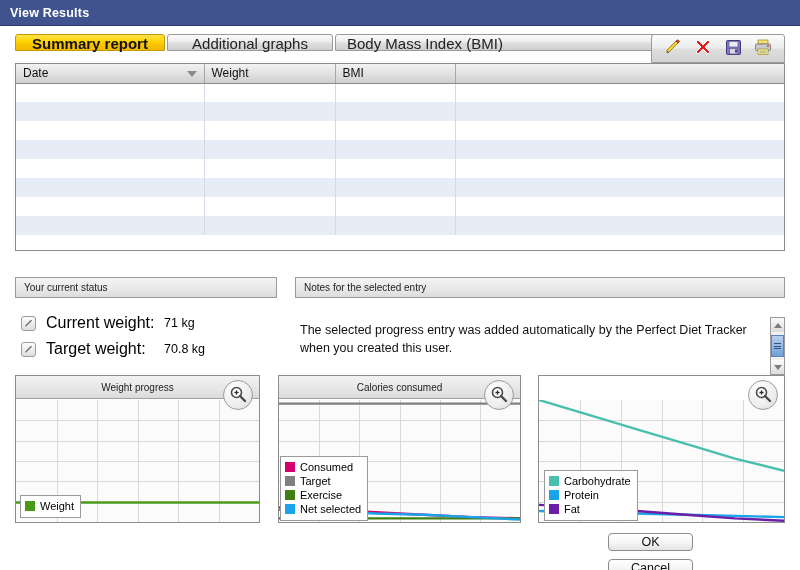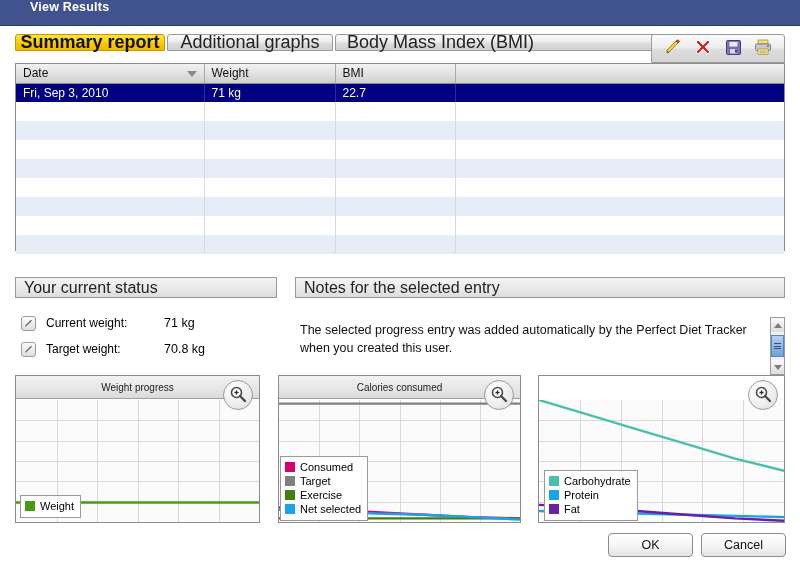--- a/index.html
+++ b/index.html
@@ -12,35 +12,35 @@
     color:#000;
     overflow:hidden;
     position:relative;
   }
 
   
   .titlebar{
     position:absolute; left:0; top:0; width:800px; height:26px;
     background:#41538f;
     border-bottom:1px solid #2a3a6b;
-    display:flex; align-items:flex-start;padding-left:20px;
+    display:flex; align-items:center;
   }
   .titlebar .ttl{
     color:#ffffff; font-size:12.5px; font-weight:bold;
     margin-left:10px; letter-spacing:.2px;
   }
 
   
   .tabstrip{
     position:absolute; left:15px; top:34px; width:770px; height:29px;
     display:flex; align-items:stretch;
   }
   .tab{
-    height:17px; display:flex; align-items:center; justify-content:center;
-    font-size:18px; color:#222;
+    height:17px; display:flex; align-items:flex-start; justify-content:center;
+    font-size:15px; color:#222;
     border:1px solid #9a9a9a;
     background:linear-gradient(to bottom,#fbfbfb 0%,#ececec 48%,#dedede 52%,#d0d0d0 100%);
     border-radius:3px 3px 0 0;
     margin-right:2px;
     cursor:default;
     white-space:nowrap;
   }
   .tab.t1{ width:150px; }
   .tab.t2{ width:166px; }
   .tab.t3{ width:320px; justify-content:flex-start; padding-left:11px; }
@@ -90,28 +90,28 @@
   tr.odd td{ background:#e6edf7; }
   tr.even td{ background:#ffffff; }
   .cw1{ width:188px; } .cw2{ width:131px; } .cw3{ width:120px; } .cw4{ width:auto; }
 
   
   .gbox{ position:absolute; }
   .gbox .gbhdr{
     height:21px; border:1px solid #9a9a9a;
     background:linear-gradient(to bottom,#f4f4f4 0%,#e8e8e8 60%,#dcdcdc 100%);
     display:flex; align-items:center; padding-left:8px;
-    font-size:16px; color:#222;
+    font-size:10px; color:#222;
   }
   #status-box{ left:15px; top:277px; width:262px; }
   #notes-box{ left:295px; top:277px; width:490px; }
 
   .statusrows{ padding:10px 0 0 6px; }
   .statusrow{ display:flex; align-items:center; height:26px; }
-  .statusrow .lbl{ font-size:12px; width:118px; margin-left:10px; }
+  .statusrow .lbl{ font-size:16px; width:118px; margin-left:10px; }
   .statusrow .val{ font-size:12.5px; }
   .editicon{
     width:15px;height:15px;border:1px solid #9b9b9b;border-radius:3px;
     background:linear-gradient(to bottom,#fdfdfd,#dedede);
     display:flex;align-items:center;justify-content:center;cursor:pointer;
   }
 
   .notesbody{
     position:absolute; left:295px; top:303px; width:490px; height:62px;margin-top:12px;
   }
@@ -167,21 +167,21 @@
     position:absolute; background:#fff; border:1px solid #9a9a9a;
     font-size:11px; padding:3px 6px 4px 4px; z-index:3;
   }
   .legend .lrow{ display:flex; align-items:center; height:14px; }
   .legend .sw{ width:10px; height:10px; margin-right:5px; display:inline-block; }
   #legend-weight{ left:4px; bottom:4px; }
   #legend-calories{ left:1px; bottom:1px; }
   #legend-nutrition{ left:5px; bottom:1px; }
 
   
-  .btnrow{ position:absolute; left:608px; top:533px; width:178px; height:24px; display:flex; gap:8px; }
+  .btnrow{ position:absolute; left:608px; top:533px; width:178px; height:24px; display:flex; gap:8px;flex-direction:column; }
   .btn{
     width:85px; height:24px; border:1px solid #8c8c8c; border-radius:4px;
     background:linear-gradient(to bottom,#ffffff 0%,#f6f6f6 50%,#e4e4e4 100%);
     font-size:12.5px; color:#111; cursor:pointer;
     display:flex;align-items:center;justify-content:center;
     font-family:"Liberation Sans", sans-serif;
   }
 </style>
 </head>
 <body>
@@ -264,26 +264,20 @@
         </th>
         <th>
           <span>BMI</span>
         </th>
         <th>
           <span></span>
         </th>
       </tr>
     </thead>
     <tbody id="grid-body">
-        <tr class="sel">
-          <td>Fri, Sep 3, 2010</td>
-          <td>71 kg</td>
-          <td>22.7</td>
-          <td></td>
-        </tr>
         <tr class="even">
           <td></td>
           <td></td>
           <td></td>
           <td></td>
         </tr>
         <tr class="odd">
           <td></td>
           <td></td>
           <td></td>

